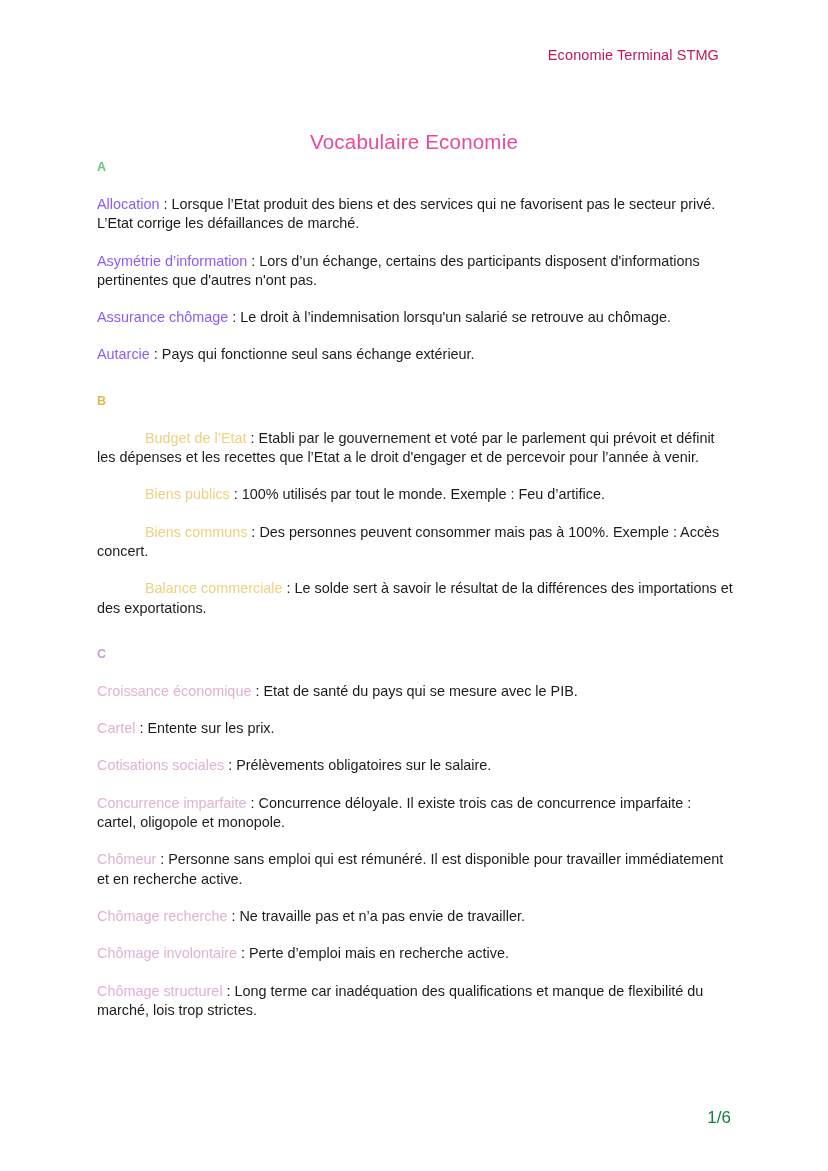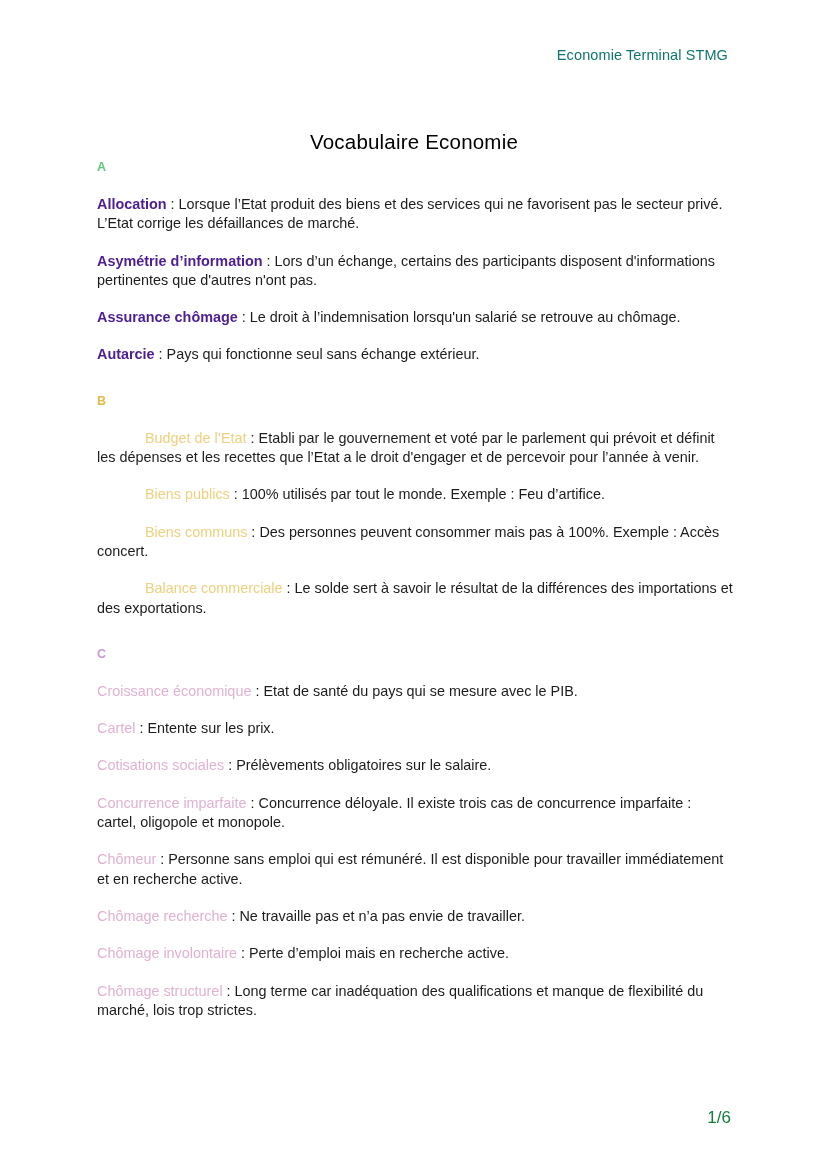--- a/index.html
+++ b/index.html
@@ -21,37 +21,37 @@
     height: 1171px;
     box-sizing: border-box;
     padding: 0;
     overflow: hidden;
   }
 
   
   .doc-header {
     position: absolute;
     top: 47px;
-    right: 100px;
+    right: 109px;
     font-size: 14.5px;
-    color: #0f766e;
+    color: #be185d;
     letter-spacing: 0.1px;
     white-space: nowrap;
   }
 
   
   .doc-title {
     position: absolute;
     top: 116px;
     left: 0;
     width: 828px;
     text-align: center;
     font-size: 20.5px;
     font-weight: 400;
-    color: #000000;
+    color: #ec4899;
     letter-spacing: 0.2px;
   }
 
   
   .content {
     position: absolute;
     top: 160px;
     left: 97px;
     width: 636px;
   }
@@ -89,21 +89,21 @@
   .sep {
     color: #1c1c1c;
   }
 
   .def {
     color: #1c1c1c;
   }
 
   
   .section[data-accent="green"] .section-letter { color: #5fc97f; }
-  .section[data-accent="green"] .term { color: #4c1d95; font-weight: bold; }
+  .section[data-accent="green"] .term { color: #8b5cf6; }
 
   .section[data-accent="yellow"] .section-letter { color: #e0bc4a; }
   .section[data-accent="yellow"] .term { color: #eed07e; margin-left: 48px; }
 
   .section[data-accent="pink"] .section-letter { color: #c79ad4; }
   .section[data-accent="pink"] .term { color: #e0b1d3; }
 
   
   .page-number {
     position: absolute;

